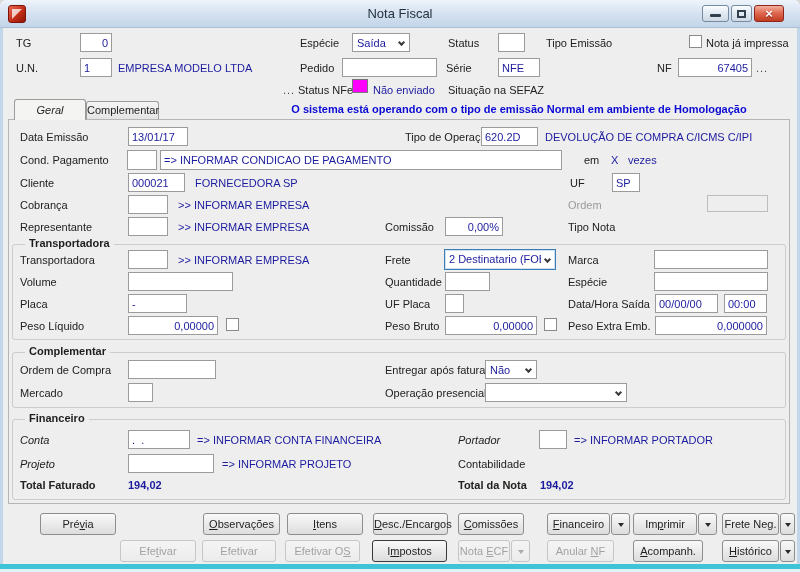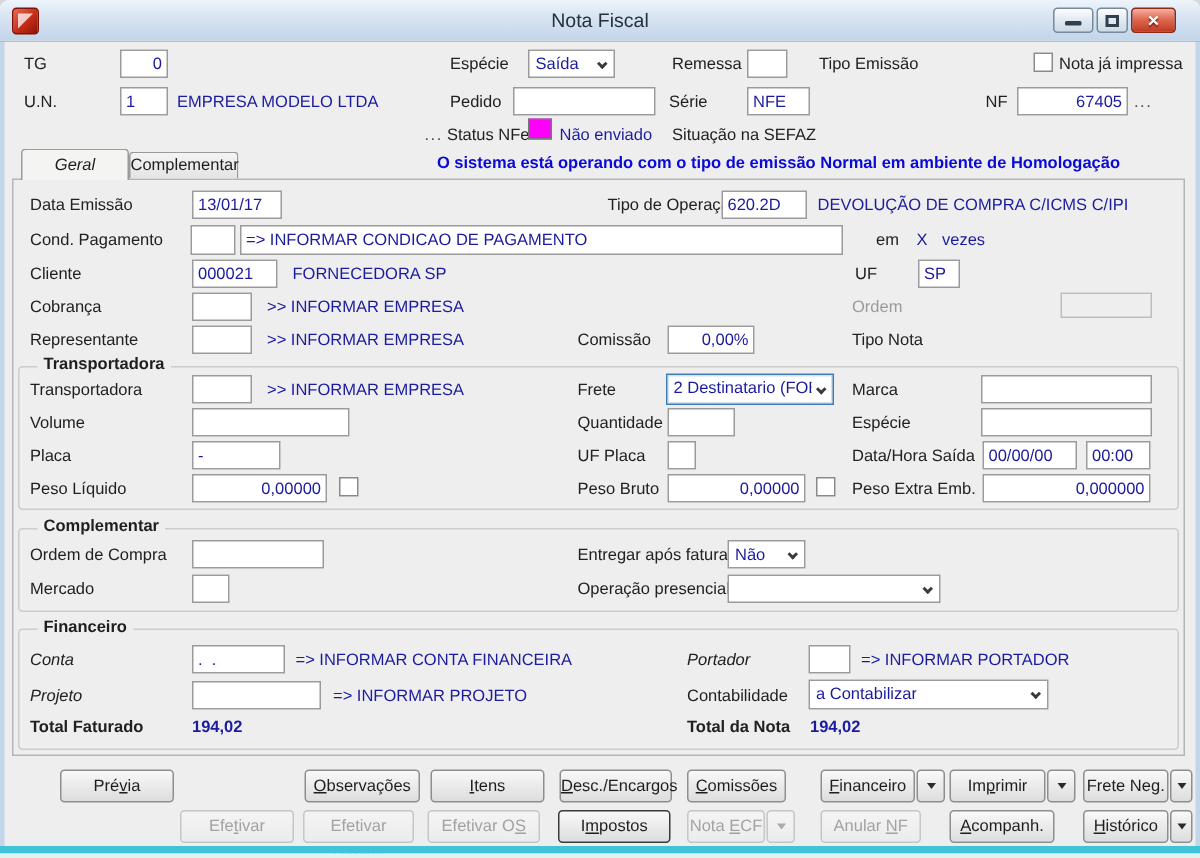--- a/index.html
+++ b/index.html
@@ -94,21 +94,21 @@
       </span>
   </div>
 
   <span class="lbl" style="left:16px;top:37px">TG</span>
   <input class="fld right" style="left: 80px; top: 33px; width: 32px;" value="0">
   <span class="lbl" style="left:300px;top:37px">Espécie</span>
   <span class="combo" style="left:352px;top:33px;width:58px">
     <span class="val">Saída</span>
     <span class="chev"></span>
   </span>
-  <span class="lbl" style="left:448px;top:37px">Remessa</span>
+  <span class="lbl" style="left:448px;top:37px">Status</span>
   <input class="fld" style="left: 498px; top: 33px; width: 27px;" value="">
   <span class="lbl" style="left:546px;top:37px">Tipo Emissão</span>
   <span class="cb" style="left:689px;top:35px"></span>
   <span class="lbl" style="left:706px;top:37px">Nota já impressa</span>
 
   <span class="lbl" style="left:16px;top:62px">U.N.</span>
   <input class="fld" style="left: 80px; top: 58px; width: 32px;" value="1">
   <span class="lbl navy" style="left:118px;top:62px">EMPRESA MODELO LTDA</span>
   <span class="lbl" style="left:300px;top:62px">Pedido</span>
   <input class="fld" style="left: 342px; top: 58px; width: 95px;" value="">
@@ -225,24 +225,20 @@
   <input class="fld" style="left: 128px; top: 430px; width: 62px;" value=".  .">
   <span class="lbl navy" style="left:197px;top:434px">=&gt; INFORMAR CONTA FINANCEIRA</span>
   <span class="lbl it" style="left:458px;top:434px">Portador</span>
   <input class="fld" style="left: 539px; top: 430px; width: 28px;" value="">
   <span class="lbl navy" style="left:574px;top:434px">=&gt; INFORMAR PORTADOR</span>
 
   <span class="lbl it" style="left:20px;top:458px">Projeto</span>
   <input class="fld" style="left: 128px; top: 454px; width: 86px;" value="">
   <span class="lbl navy" style="left:222px;top:458px">=&gt; INFORMAR PROJETO</span>
   <span class="lbl" style="left:458px;top:458px">Contabilidade</span>
-  <span class="combo" style="left:539px;top:453px;width:160px;height:20px">
-    <span class="val">a Contabilizar</span>
-    <span class="chev"></span>
-  </span>
 
   <span class="lbl b" style="left:20px;top:479px">Total Faturado</span>
   <span class="lbl b navy" style="left:128px;top:479px">194,02</span>
   <span class="lbl b" style="left:458px;top:479px">Total da Nota</span>
   <span class="lbl b navy" style="left:540px;top:479px">194,02</span>
 
   <button class="btn" style="left:40px;top:513px;width:76px">Pré<u>v</u>ia</button>
   <button class="btn" style="left:203px;top:513px;width:77px"><u>O</u>bservações</button>
   <button class="btn" style="left:287px;top:513px;width:76px"><u>I</u>tens</button>
   <button class="btn" style="left:373px;top:513px;width:75px"><u>D</u>esc./Encargos</button>

